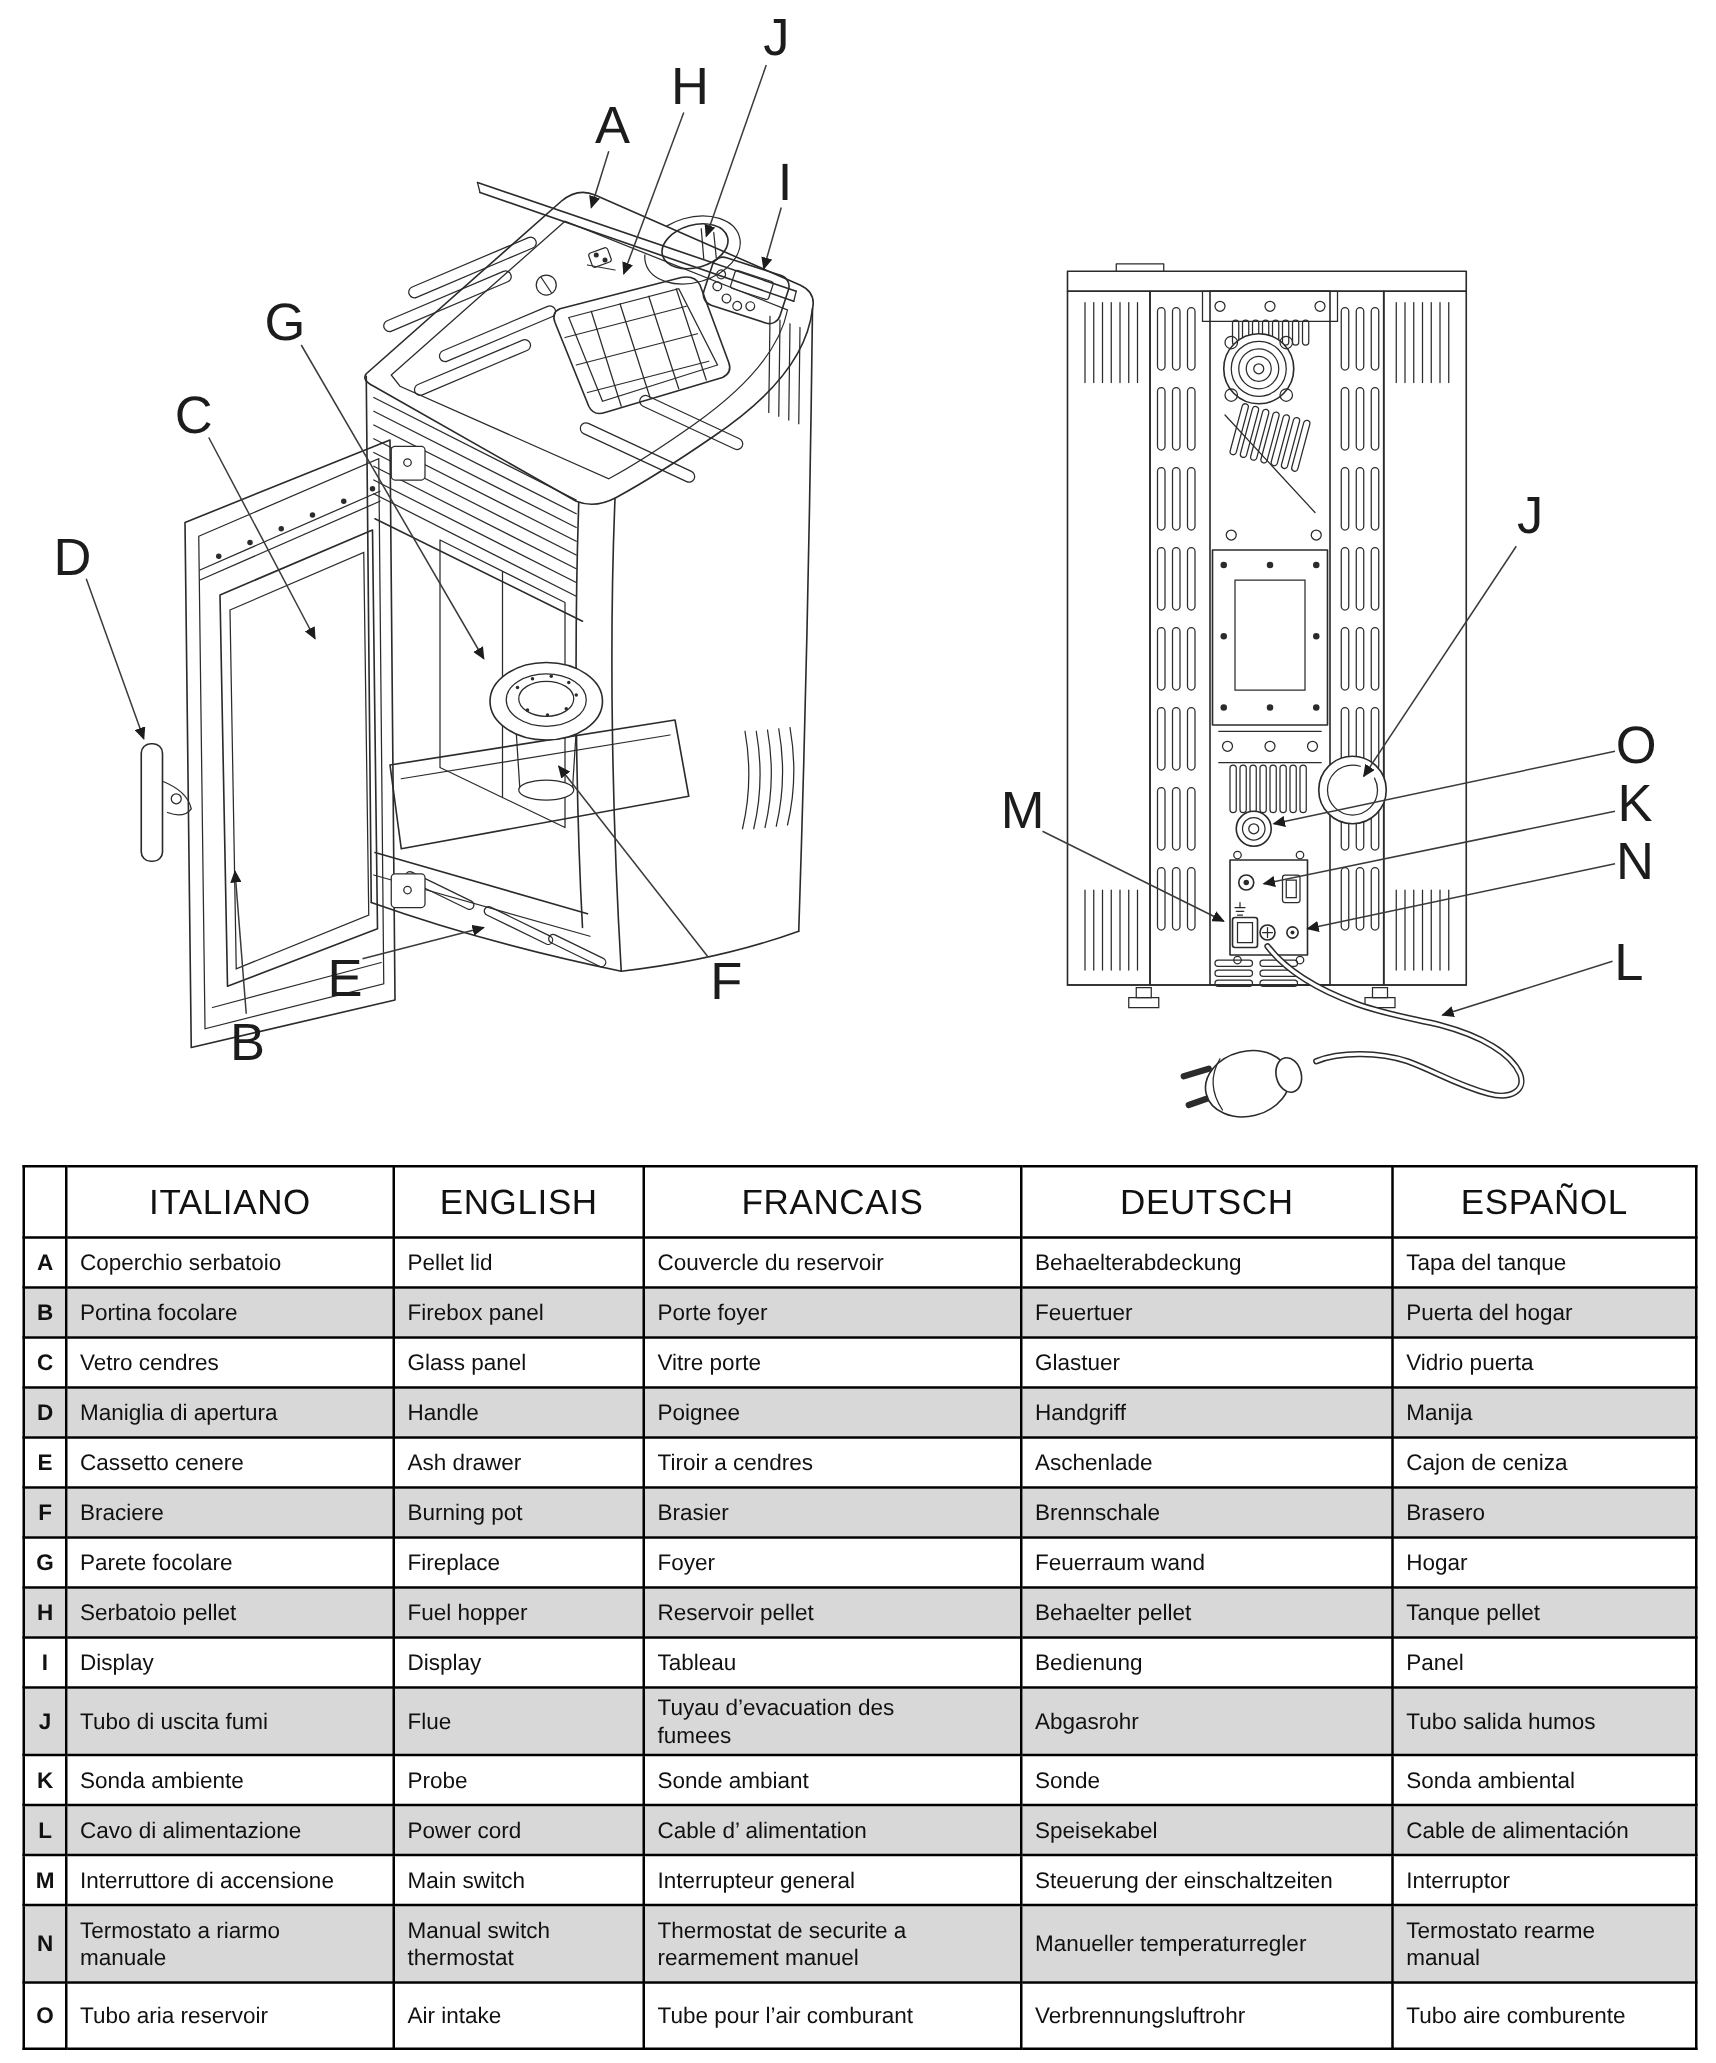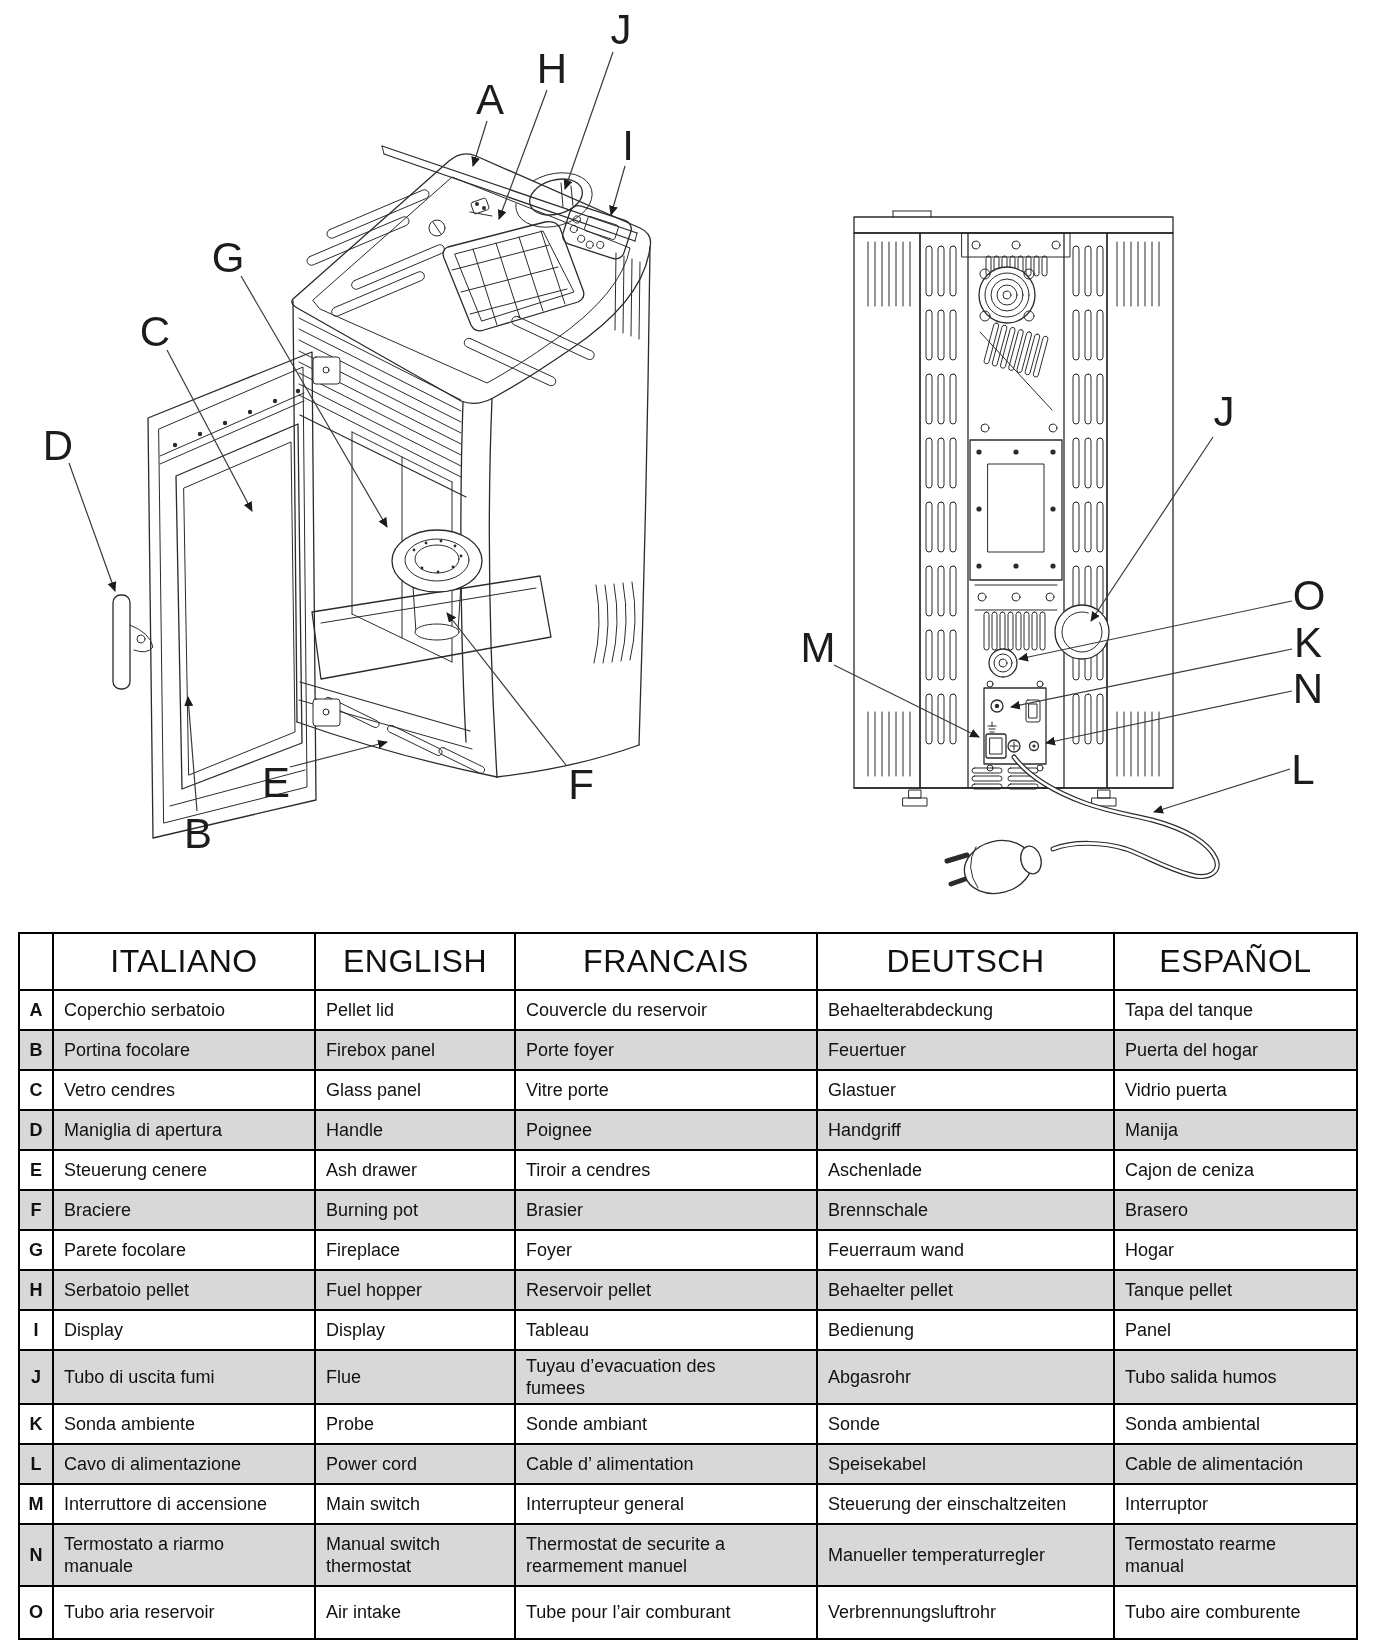--- a/index.html
+++ b/index.html
@@ -14,21 +14,21 @@
   .dot{fill:#2b2b2b;stroke:none;}
   .leader{stroke:#3a3a3a;stroke-width:1.2;fill:none;marker-end:url(#arw);}
   #callouts{position:absolute;left:0;top:0;width:1373px;height:910px;pointer-events:none;}
   .callout{position:absolute;transform:translate(-50%,-50%);
            font:400 42px "Liberation Sans", sans-serif;color:#1c1c1c;line-height:1;}
   
   .parts-table{position:absolute;left:18px;top:932px;width:1338px;border-collapse:collapse;
                table-layout:fixed;background:#fff;}
   .parts-table th,.parts-table td{border:2px solid #000;white-space:pre-line;
                vertical-align:middle;overflow:hidden;}
-  .parts-table thead th{height:53px;font-size:32px;font-weight:400;text-align:center;letter-spacing:.5px;}
+  .parts-table thead th{height:53px;font-size:28px;font-weight:400;text-align:center;letter-spacing:.5px;}
   .parts-table tbody tr{height:40px;}
   .parts-table tbody tr:nth-child(10){height:54px;}
   .parts-table tbody tr:nth-child(14){height:62px;}
   .parts-table tbody tr:nth-child(15){height:53px;}
   .parts-table tbody tr:nth-child(even){background:#d8d8d8;}
   .parts-table tbody th{font-size:18px;font-weight:700;text-align:center;}
   .parts-table tbody td{font-size:18px;font-weight:400;text-align:left;padding:2px 8px 2px 10px;line-height:1.25;}
 </style>
 </head>
 <body>
@@ -469,21 +469,21 @@
         <tr>
           <th>D</th>
           <td>Maniglia di apertura</td>
           <td>Handle</td>
           <td>Poignee</td>
           <td>Handgriff</td>
           <td>Manija</td>
         </tr>
         <tr>
           <th>E</th>
-          <td>Steuerung cenere</td>
+          <td>Cassetto cenere</td>
           <td>Ash drawer</td>
           <td>Tiroir a cendres</td>
           <td>Aschenlade</td>
           <td>Cajon de ceniza</td>
         </tr>
         <tr>
           <th>F</th>
           <td>Braciere</td>
           <td>Burning pot</td>
           <td>Brasier</td>

